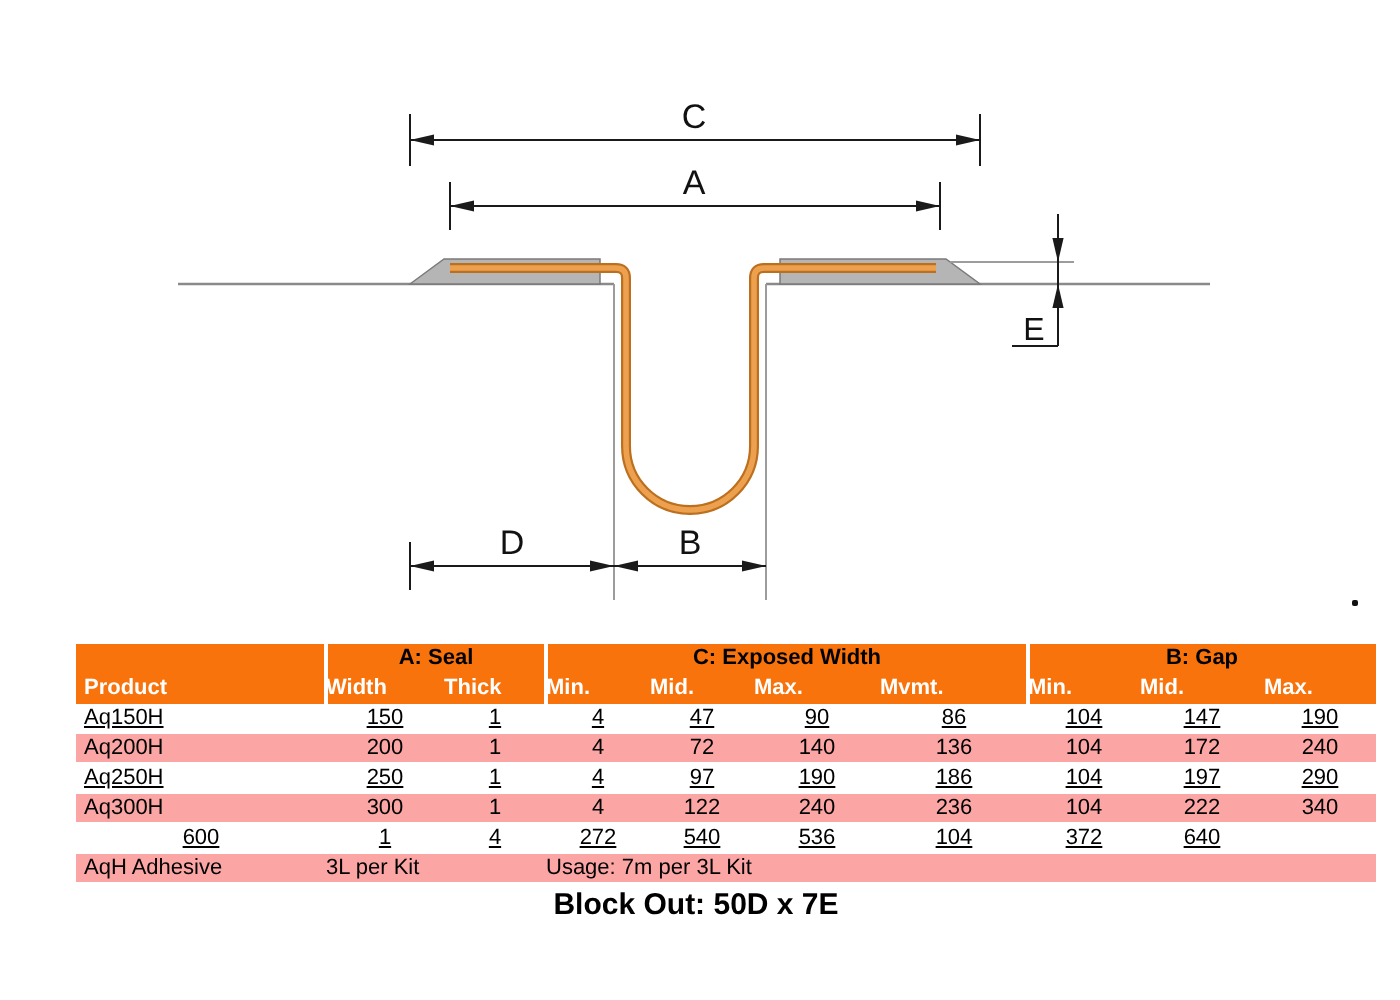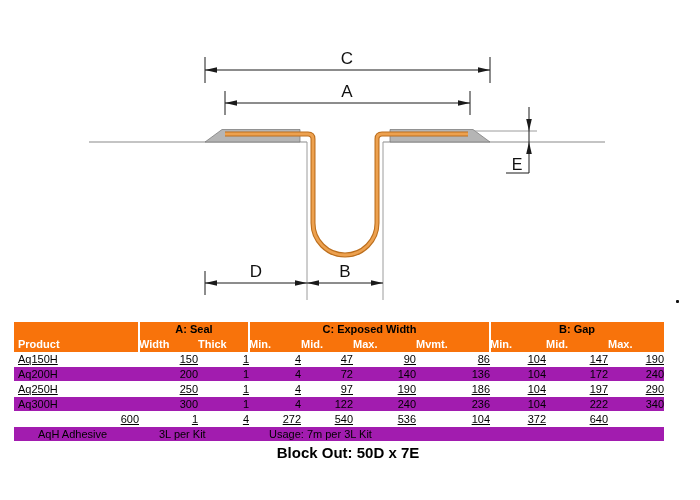--- a/index.html
+++ b/index.html
@@ -6,35 +6,35 @@
   body{
     width:700px;height:500px;background:#ffffff;position:relative;
     font-family:"Liberation Sans",sans-serif;overflow:hidden;
   }
   
   #diagram{position:absolute;left:0;top:0;}
   .dim-label{font-family:"Liberation Sans",sans-serif;font-size:17px;fill:#111;}
   .dim-label-e{font-family:"Liberation Sans",sans-serif;font-size:16px;fill:#111;}
   
   .spec-table{
-    position:absolute;left:14px;top:322px;width:650px;
+    position:absolute;left:38px;top:322px;width:650px;
     font-size:11px;color:#000;
   }
   .grid-row{display:grid;grid-template-columns:125px 59px 51px 52px 52px 63px 74px 56px 62px 56px;}
   .grid-group{display:grid;grid-template-columns:125px 110px 241px 174px;}
-  .grid-adhesive{display:grid;grid-template-columns:125px 110px 415px;padding-left:20px;}
+  .grid-adhesive{display:grid;grid-template-columns:125px 110px 415px;}
   .hdr{background:#F8730B;}
   .group-row{height:14px;line-height:14px;}
   .group-cell{font-weight:bold;color:#000;text-align:center;}
   .colhdr-row{height:16px;line-height:16px;}
   .colhdr-cell{font-weight:bold;color:#ffffff;text-align:left;white-space:nowrap;overflow:hidden;}
   .data-row{height:15px;line-height:14px;box-sizing:border-box;border-bottom:1px solid #fff;}
   .row-white{background:#ffffff;text-decoration:underline;}
-  .row-peach{background:#a21caf;}
-  .cell-num{text-align:right;}
+  .row-peach{background:#fca5a5;}
+  .cell-num{text-align:center;}
   .cell-left{text-align:left;padding-left:4px;box-sizing:border-box;}
   .cell-center{}
   .vsep{position:absolute;top:0;width:2px;height:30px;background:#ffffff;}
   .table-footer{
     position:absolute;left:23px;top:444px;width:650px;height:18px;
     text-align:center;font-size:15px;font-weight:bold;color:#000000;line-height:18px;
   }
   .stray-dot{
     position:absolute;left:676px;top:300px;width:3px;height:3px;background:#111;border-radius:1px;
   }

